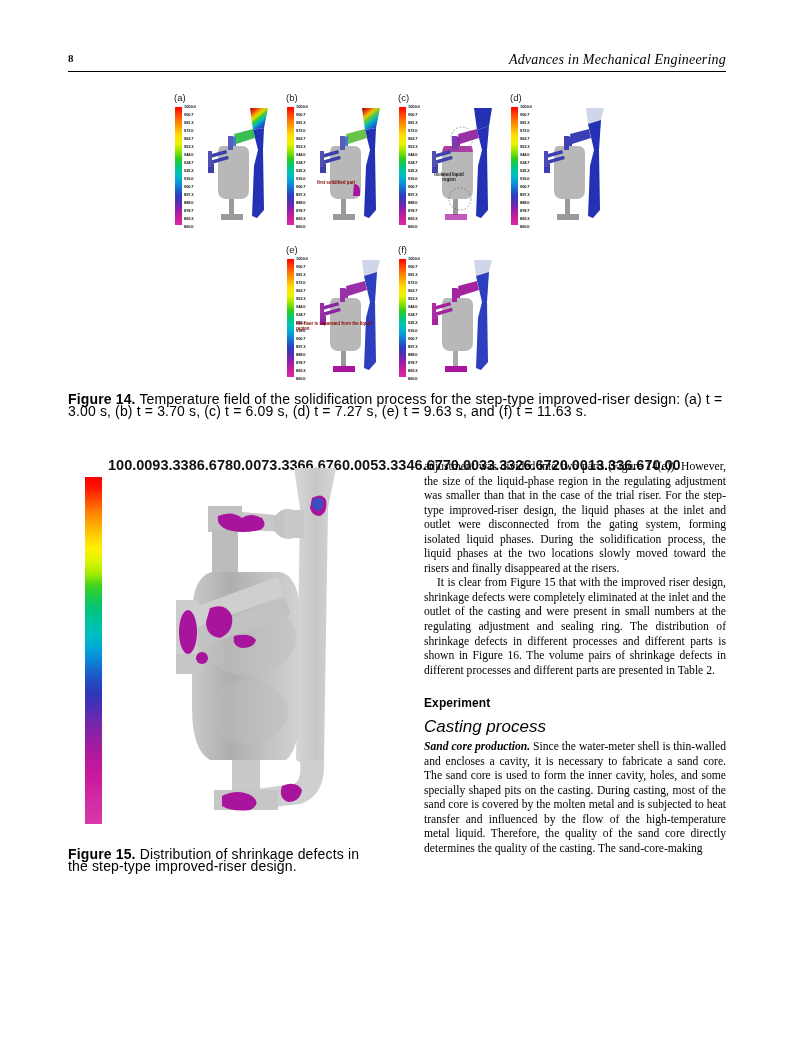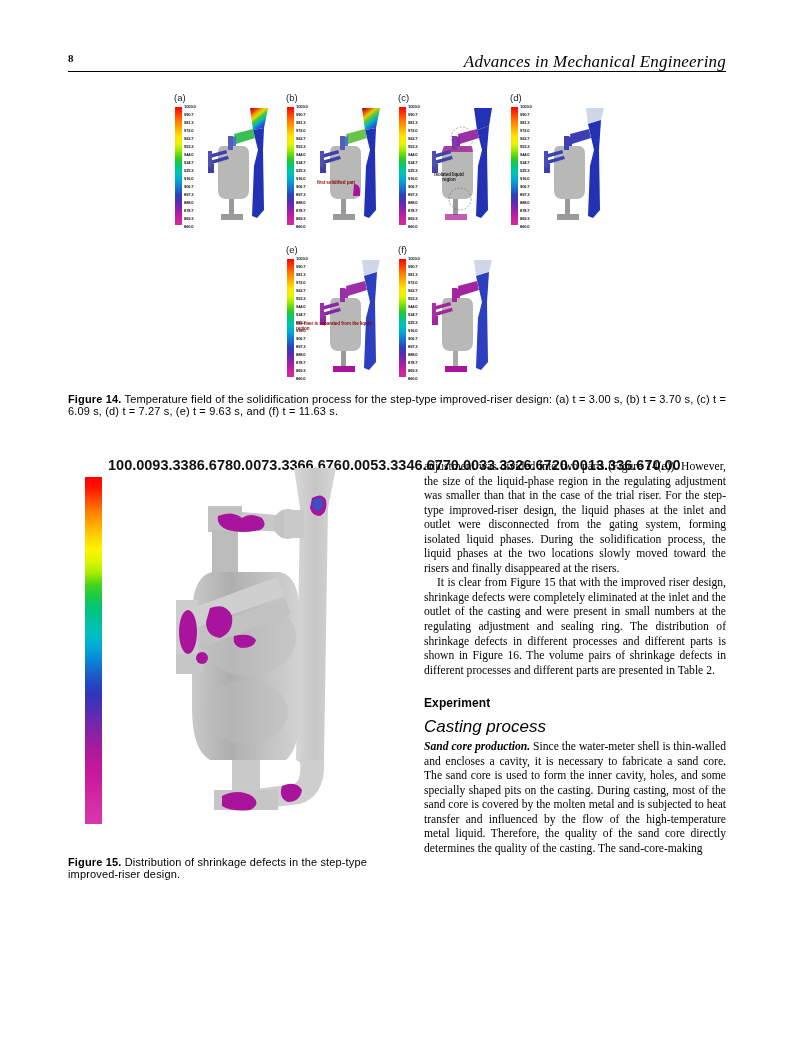--- a/index.html
+++ b/index.html
@@ -39,21 +39,21 @@
     font-size: 11px;
     font-weight: bold;
     letter-spacing: 0px;
   }
   .runhead .journal {
     position: absolute;
     right: 0;
     top: 0;
     font-family: "Liberation Serif", serif;
     font-style: italic;
-    font-size: 17px;
+    font-size: 14px;
     letter-spacing: .2px;
     white-space: nowrap;
   }
   .runhead .rule {
     position: absolute;
     left: 0;
     top: 19px;
     width: 658px;
     height: 1px;
     background: #000;
@@ -150,37 +150,36 @@
     color: #8a0a0a;
     text-align: center;
     letter-spacing: -0.1px;
   }
   .anno.dark { color: #1c1c1c; }
 
   
   .caption {
     position: absolute;
     font-family: "Liberation Sans", sans-serif;
-    font-size: 11px;
+    font-size: 14px;
     line-height: 12.4px;
     color: #000;
     letter-spacing: .15px;
   }
   .caption b { font-weight: bold; }
 
   .cap14 {
     left: 68px;
     top: 393px;
     width: 660px;
   }
   .cap15 {
     left: 68px;
     top: 848px;
     width: 300px;
-    margin-top: 8px;
   }
 
   
   .col {
     position: absolute;
     width: 302px;
     font-family: "Liberation Serif", serif;
     font-size: 11.6px;
     line-height: 14.55px;
     text-align: justify;

